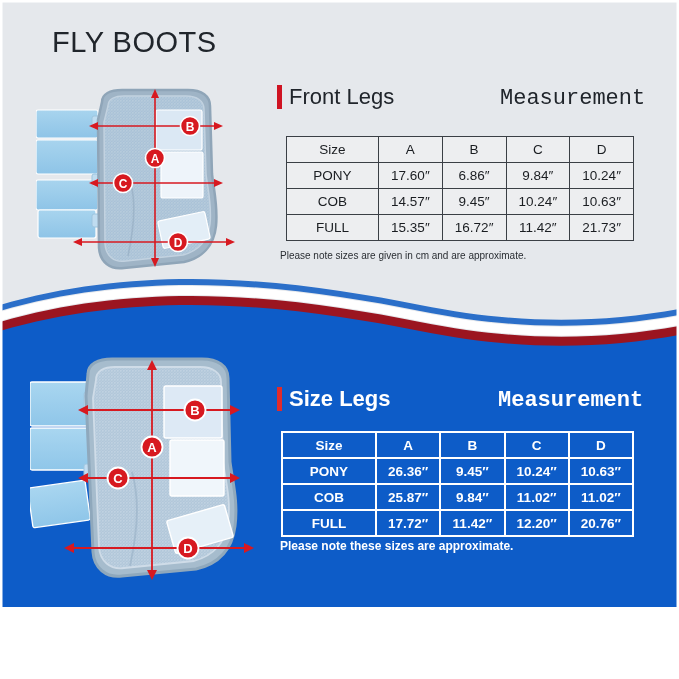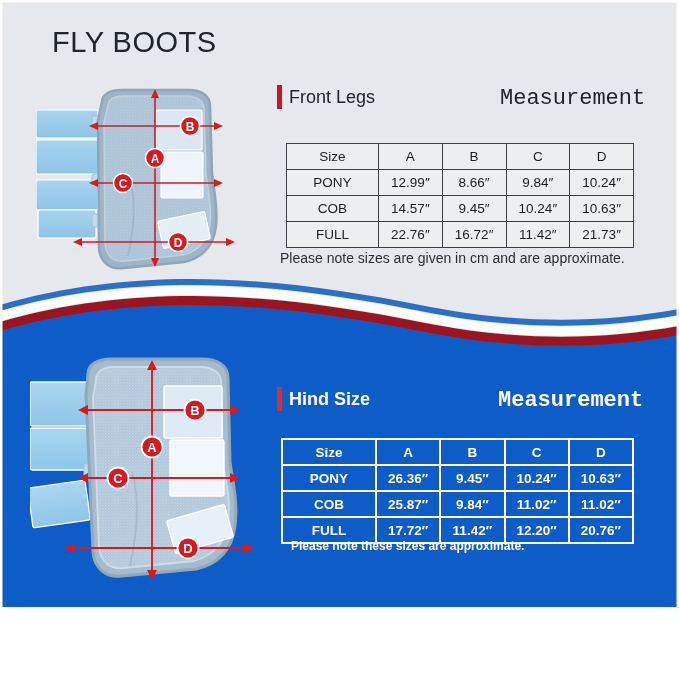--- a/index.html
+++ b/index.html
@@ -49,21 +49,21 @@
     display: flex;
     align-items: center;
     gap: 7px;
   }
   .sec-head .bar {
     width: 5px; height: 24px;
     background: #cf1322;
     display: block;
   }
   .sec-head .label {
-    font-size: 18px;
+    font-size: 22px;
     font-weight: 400;
     color: #20252b;
     line-height: 1;
   }
   .meas-head {
     position: absolute;
     font-size: 22px;
     font-weight: 400;
     color: #20252b;
     font-family: Liberation Mono, monospace;
@@ -78,21 +78,20 @@
   .head-front { left: 277px; top: 85px; }
   .meas-front { left: 500px; top: 86px; }
   .head-hind  { left: 277px; top: 387px; }
   .meas-hind  { left: 498px; top: 388px; }
 
   
   table {
     position: absolute;
     border-collapse: collapse;
     table-layout: fixed;
-    margin-top: 7px;
   }
   .tbl-front { left: 286px; top: 136px; width: 348px; }
   .tbl-hind  { left: 281px; top: 431px; width: 353px; }
 
   .tbl-front td, .tbl-front th {
     border: 1px solid #3a3f45;
     background: #edeef0;
     color: #1a1d21;
     font-size: 13.5px;
     font-weight: 400;
@@ -110,30 +109,29 @@
     font-weight: bold;
     text-align: center;
     height: 26px;
     padding: 0;
   }
   .tbl-hind col.c0 { width: 94px; }
 
   
   .note {
     position: absolute;
-    font-size: 14px;
+    font-size: 10px;
     color: #2a2e33;
   }
   .note-front { left: 280px; top: 250px; }
   .note-hind  {
     left: 280px; top: 539px;
     color: #ffffff;
     font-weight: bold;
     font-size: 12px;
-    margin-left: 11px;
   }
 </style>
 </head>
 <body>
 
 <div class="page">
 
   <svg class="blue-panel" viewBox="0 0 679 679" width="679" height="679">
 
     <path d="M0,330 C150,286 300,306 420,330 C520,350 600,348 679,334 L679,679 L0,679 Z" fill="#0d5cc8"></path>
@@ -317,47 +315,47 @@
         <th>Size</th>
         <th>A</th>
         <th>B</th>
         <th>C</th>
         <th>D</th>
       </tr>
     </thead>
     <tbody>
       <tr>
         <td>PONY</td>
-        <td>12.99″</td>
-        <td>8.66″</td>
+        <td>17.60″</td>
+        <td>6.86″</td>
         <td>9.84″</td>
         <td>10.24″</td>
       </tr>
       <tr>
         <td>COB</td>
         <td>14.57″</td>
         <td>9.45″</td>
         <td>10.24″</td>
         <td>10.63″</td>
       </tr>
       <tr>
         <td>FULL</td>
-        <td>22.76″</td>
+        <td>15.35″</td>
         <td>16.72″</td>
         <td>11.42″</td>
         <td>21.73″</td>
       </tr>
     </tbody>
   </table>
 
   <div class="note note-front">Please note sizes are given in cm and are approximate.</div>
 
   <div class="sec-head head-hind on-blue">
     <span class="bar"></span>
-    <span class="label">Hind Size</span>
+    <span class="label">Size Legs</span>
   </div>
   <div class="meas-head meas-hind on-blue">Measurement</div>
 
   <table class="tbl-hind">
     <colgroup>
         <col class="c0">
         <col>
         <col>
         <col>
         <col>

